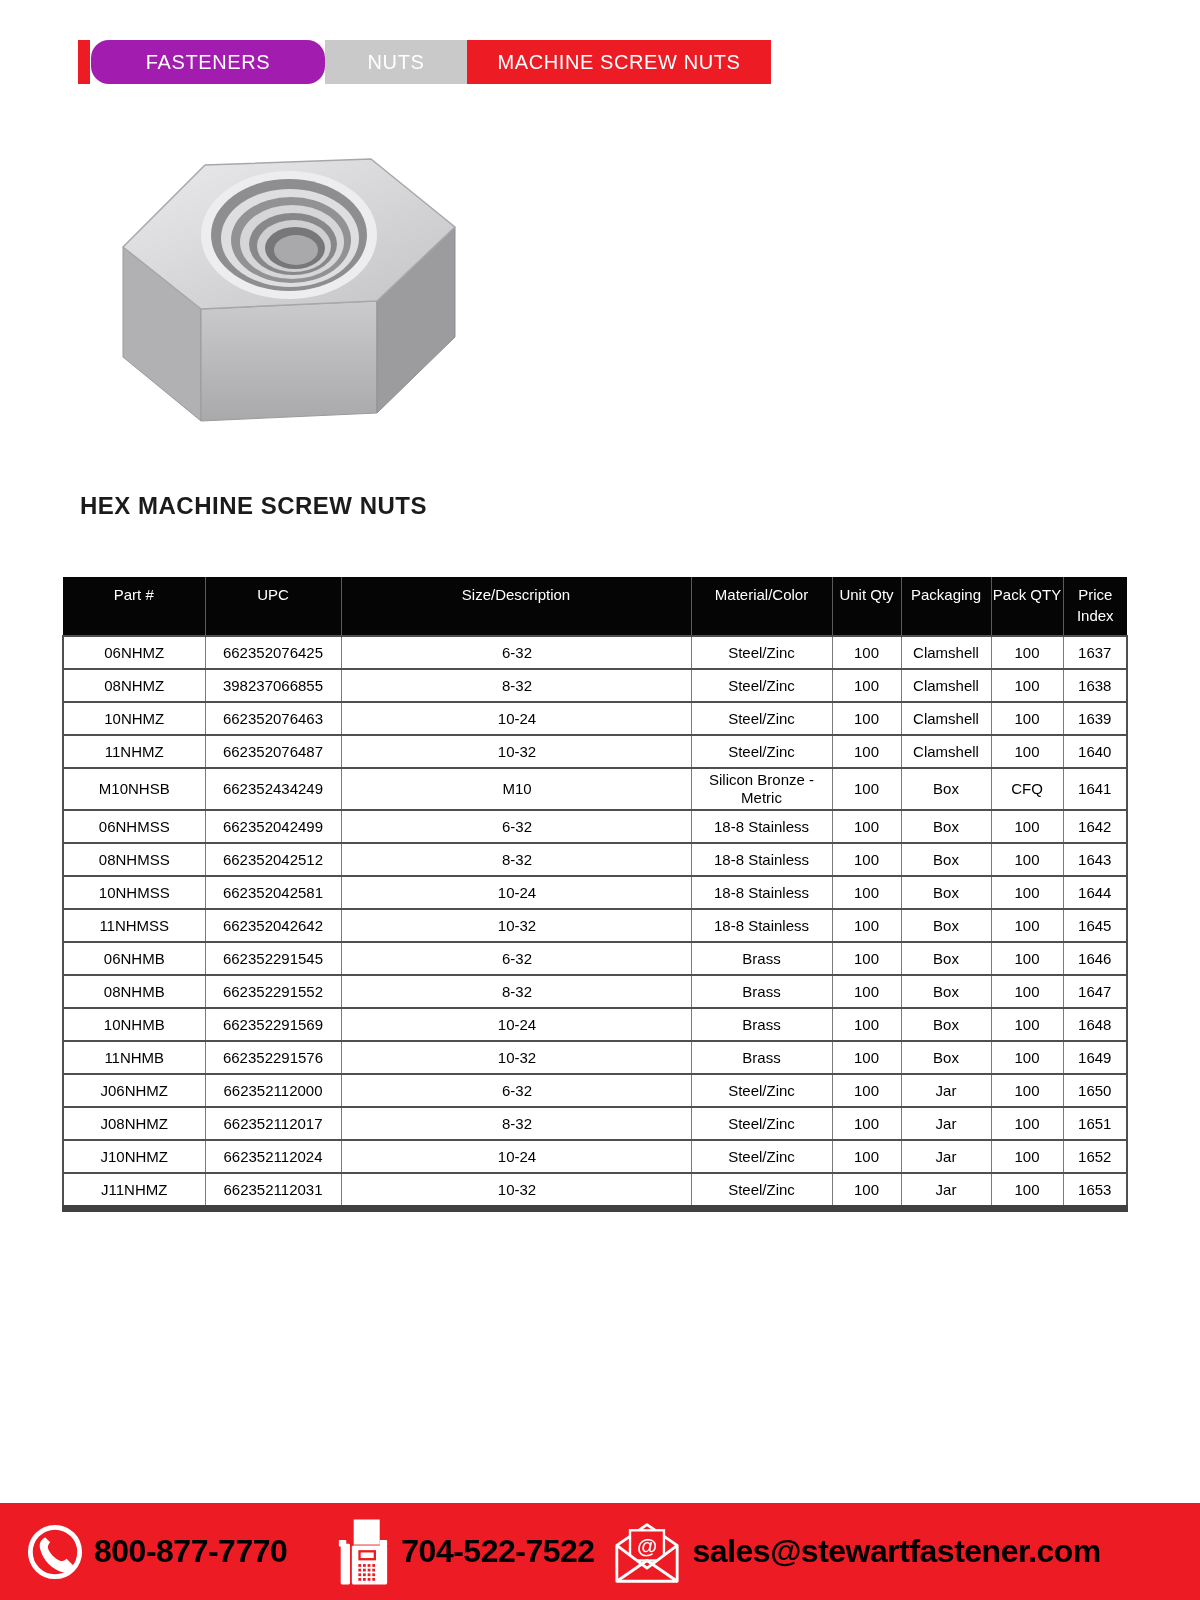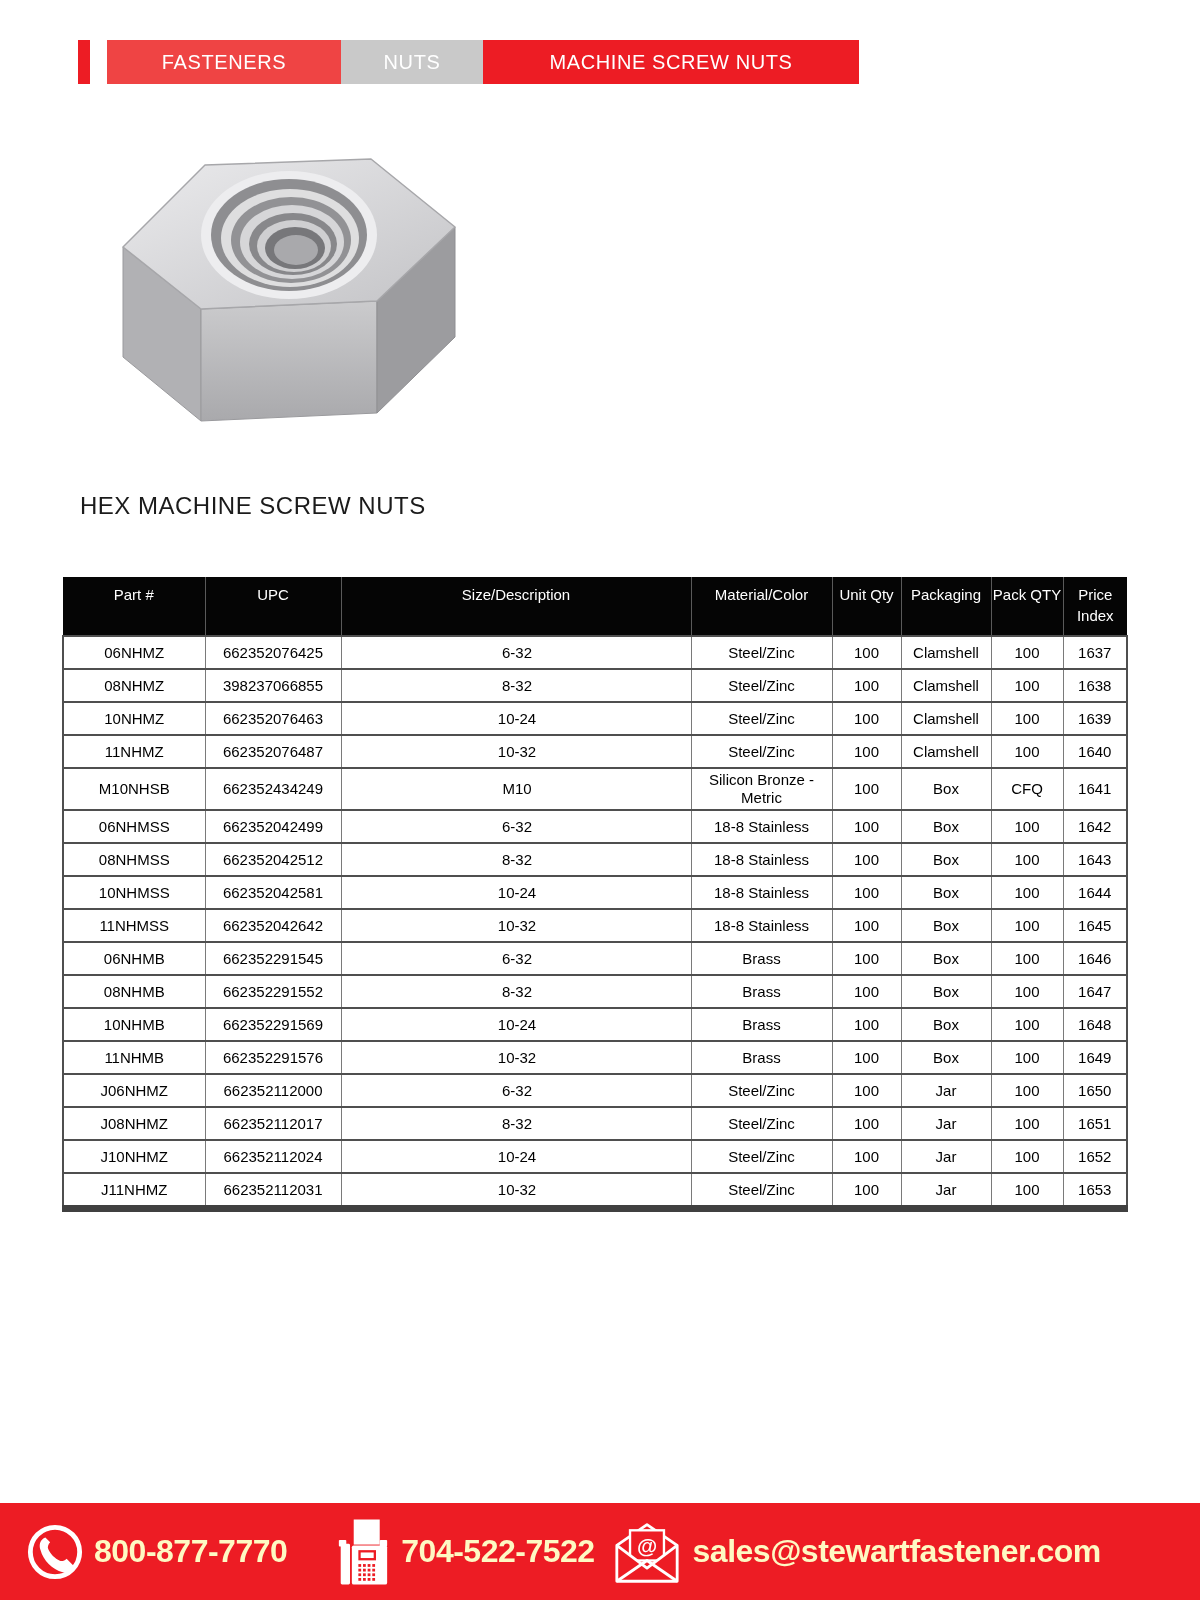--- a/index.html
+++ b/index.html
@@ -6,50 +6,50 @@
   body {
     width:1200px; height:1600px; position:relative; background:#ffffff;
     font-family:"Liberation Sans", sans-serif; overflow:hidden;
   }
 
   
   .nav { position:absolute; left:78px; top:40px; height:44px; display:flex; }
   .nav-accent { width:12px; background:#ED1C24; }
   .nav-seg { display:flex; align-items:center; justify-content:center;
              color:#ffffff; font-size:20px; letter-spacing:0.6px; cursor:pointer; }
-  .seg-black { width:234px; background:#ef4444; margin-left:17px; }
+  .seg-black { width:234px; background:#a21caf; margin-left:1px;border-radius:18px; }
   .seg-gray  { width:142px; background:#c9c9c9; }
-  .seg-red   { width:376px; background:#ED1C24; }
+  .seg-red   { width:304px; background:#ED1C24; }
 
   
   .product-image { position:absolute; left:105px; top:125px; width:370px; height:310px; }
 
   
   .page-title { position:absolute; left:80px; top:492px; margin:0;
-    font-size:24px; font-weight:400; color:#1b1b1b; letter-spacing:0.5px; }
+    font-size:24px; font-weight:700; color:#1b1b1b; letter-spacing:0.5px; }
 
   
   table.catalog { position:absolute; left:62px; top:577px; width:1064px;
     border-collapse:collapse; table-layout:fixed; font-size:15px; color:#000; }
   thead th { background:#050505; color:#ffffff; font-weight:400; font-size:15px;
     vertical-align:top; padding-top:7px; height:50px; line-height:21px;
     border-right:1px solid #5a5a5a; }
   thead th:last-child { border-right:none; }
   tbody td { border:1px solid #7a7a7a; border-top:2px solid #4f4f4f;
     text-align:center; height:27px; padding:2px 4px; background:#fff; line-height:18px; }
   tbody td:nth-child(3) { text-align:center; padding-left:6px; }
   tbody td:first-child { border-left:2px solid #4f4f4f; }
   tbody td:last-child { border-right:2px solid #4f4f4f; }
   tbody tr:last-child td { border-bottom:7px solid #404040; }
 
   
   .footer { position:absolute; left:0; top:1503px; width:1200px; height:97px;
     background:#ED1C24; display:flex; align-items:center; padding-left:26px;
     box-sizing:border-box; }
-  .footer .contact-text { color:#fef9c3; font-weight:700; font-size:32px;
+  .footer .contact-text { color:#000000; font-weight:700; font-size:32px;
     letter-spacing:-0.5px; text-decoration:none; white-space:nowrap; }
   .icon-wrap { display:flex; align-items:center; justify-content:center; }
   .m-r-10 { margin-right:10px; } .m-r-12 { margin-right:12px; }
   .m-r-50 { margin-right:50px; } .m-r-28 { margin-right:16px; }
 </style>
 </head>
 <body>
 
 <div class="nav">
   <div class="nav-accent"></div>

